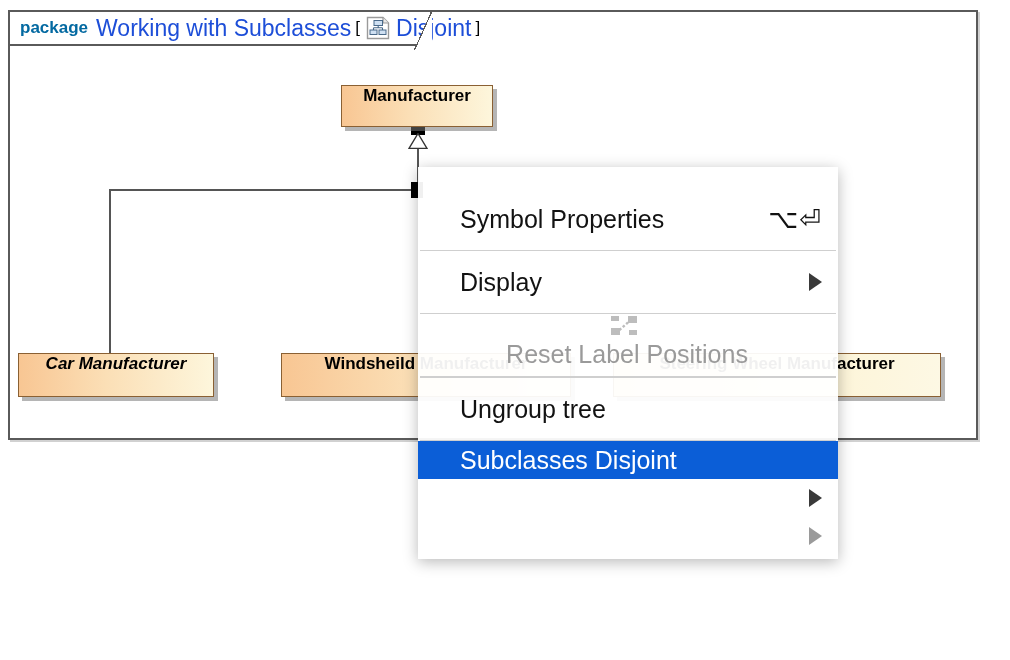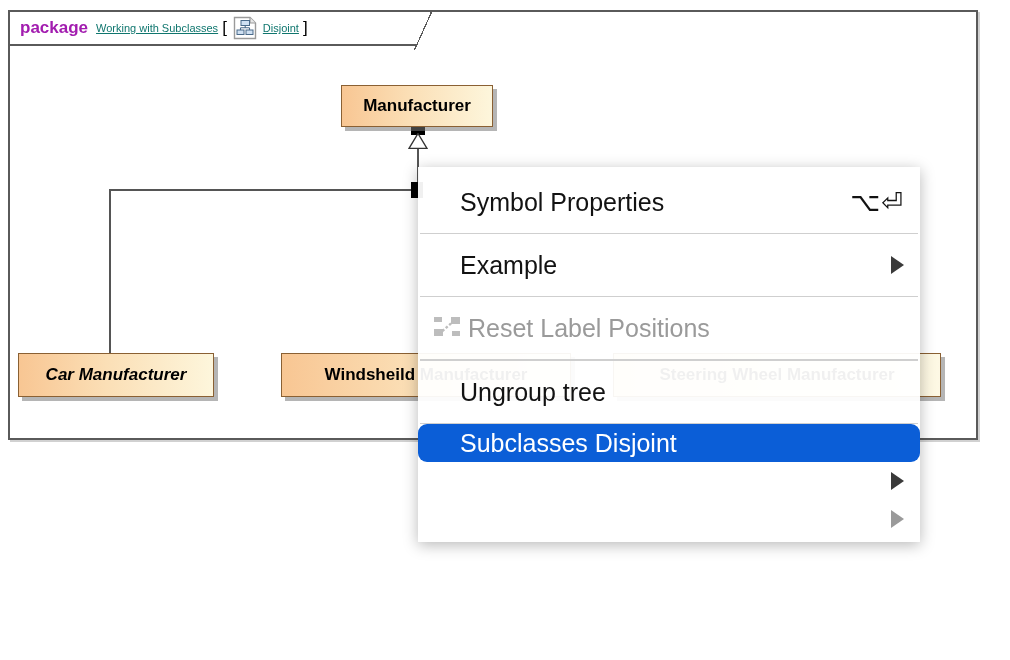--- a/index.html
+++ b/index.html
@@ -48,28 +48,27 @@
     right: -2px;
     top: -2px;
     width: 18px;
     height: 40px;
     background:
       linear-gradient(to bottom right, transparent 49.5%, #5a5a5a 49.5%, #5a5a5a 53%, #ffffff 53%);
   }
   .pkg-kw {
     font-weight: bold;
     font-size: 17px;
-    color: #a21caf;
+    color: #0369a1;
     margin-right: 8px;
   }
   .pkg-name {
-    font-size: 11px;
-    color: #0f766e;
+    font-size: 23px;
+    color: #1d4ed8;
     margin-right: 4px;
-    text-decoration: underline;
   }
   .pkg-bracket {
     font-size: 17px;
     color: #000;
   }
   #pkg-diagram-icon {
     display: inline-block;
     width: 24px;
     height: 24px;
     margin: 0 6px;
@@ -78,21 +77,21 @@
   #pkg-diagram-icon svg { display: block; }
 
   
   .uml-class {
     position: absolute;
     box-sizing: border-box;
     border: 1.5px solid #8a6033;
     background: linear-gradient(to right, #f8c693 0%, #fbdfb6 45%, #fdf6dc 100%);
     box-shadow: 4px 4px 0 rgba(120,120,120,0.55);
     display: flex;
-    align-items: center;
+    align-items: flex-start;
     justify-content: center;
   }
   .uml-class .cls-name {
     font-weight: bold;
     font-size: 17px;
     color: #000;
     white-space: nowrap;
     padding: 0 10px;
   }
 
@@ -124,45 +123,44 @@
     position: absolute;
     left: 408px; top: 133px;
     width: 20px; height: 16px;
   }
 
   
   #context-menu {
     position: absolute;
     left: 418px;
     top: 167px;
-    width: 502px;
+    width: 420px;
     background: rgba(255,255,255,0.94);
     box-shadow: 0 3px 14px rgba(0,0,0,0.28);
     z-index: 10;
-    padding: 4px 0 4px 0;
+    padding: 21px 0 4px 0;
     box-sizing: border-box;
     text-align: center;
   }
   .menu-item {
     position: relative;
     display: flex;
     align-items: center;
     height: 62px;
     padding: 0 16px 0 42px;
     box-sizing: border-box;
     color: #121212;
     font-size: 25px;
     white-space: nowrap;
   }
-  .menu-item.with-icon { padding-left: 14px; }
+  .menu-item.with-icon { padding-left: 14px; flex-direction: column; }
   .menu-item.disabled { color: #9a9a9a; }
   .menu-item.selected {
     background: #0b5ed7;
     color: #ffffff;
-    border-radius: 9px;
   }
   .menu-item .mi-label { flex: 0 0 auto; }
   .menu-item .mi-spacer { flex: 1 1 auto; }
   .mi-shortcut {
     font-size: 26px;
     color: #121212;
     letter-spacing: 1px;
   }
   .mi-arrow {
     width: 0; height: 0;
@@ -242,21 +240,21 @@
 
   <div class="menu-item">
     <span class="mi-label">Symbol Properties</span>
     <span class="mi-spacer"></span>
     <span class="mi-shortcut">⌥⏎</span>
   </div>
 
   <div class="menu-sep"></div>
 
   <div class="menu-item">
-    <span class="mi-label">Example</span>
+    <span class="mi-label">Display</span>
     <span class="mi-spacer"></span>
     <span class="mi-arrow"></span>
   </div>
 
   <div class="menu-sep"></div>
 
   <div class="menu-item with-icon disabled">
     <span class="mi-icon">
       <svg viewBox="0 0 30 26" width="30" height="26">
         <rect x="2" y="2" width="8" height="5" fill="#bdbdbd"></rect>

